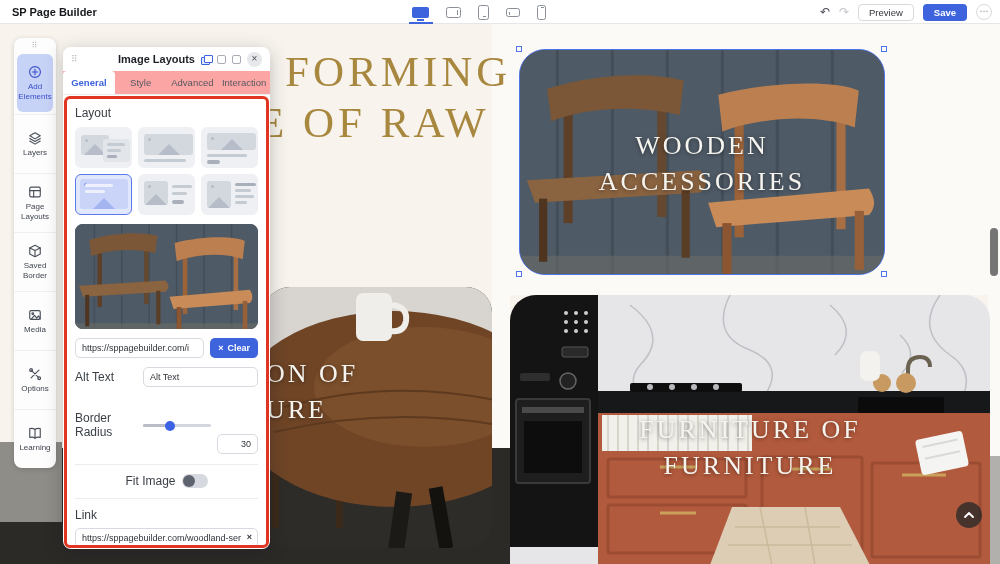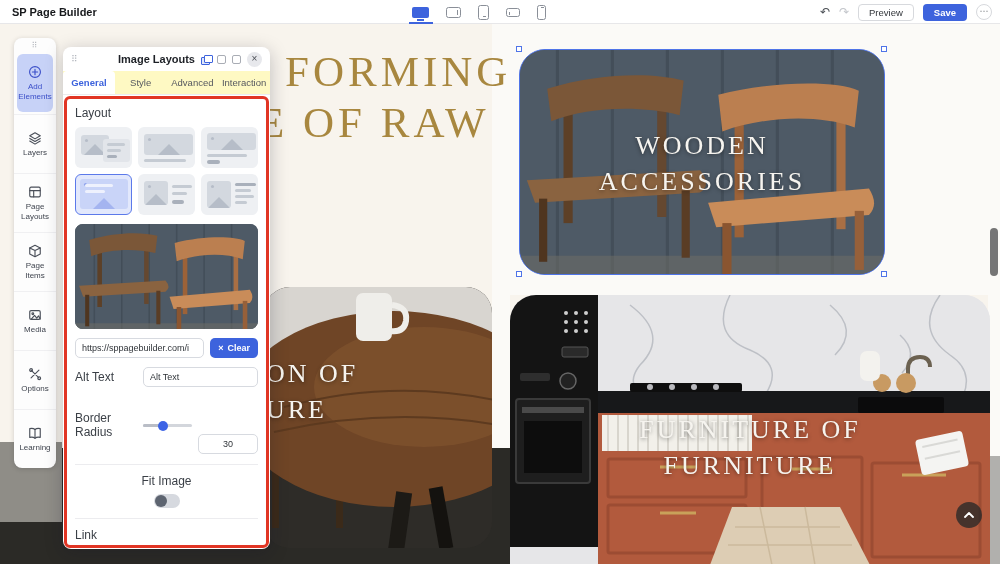--- a/index.html
+++ b/index.html
@@ -87,21 +87,21 @@
   .p-head { height:24px; display:flex; align-items:center; padding:0 8px; gap:6px; }
   .p-drag { color:#b4b8bf; font-size:9px; cursor:grab; }
   .p-title { font-size:11px; font-weight:bold; color:#1d2026; flex:1;text-align:right; }
   .p-ico { display:flex; align-items:center; gap:6px; }
   .ico-dup { position:relative; width:10px; height:9px; cursor:pointer;}
   .ico-dup::before { content:""; position:absolute; left:0; top:2px; width:7px; height:6px; border:1.3px solid #3d63dd; border-radius:1px; background:#dfe7fb;}
   .ico-dup::after { content:""; position:absolute; left:3px; top:0; width:7px; height:6px; border:1.3px solid #3d63dd; border-radius:1px; background:#fff;}
   .ico-sq { width:9px; height:9px; border:1.3px solid #a9adb5; border-radius:2px; background:#fff; cursor:pointer;}
   .ico-close { width:15px; height:15px; border-radius:50%; background:#e7e8ec; color:#4b4f56; font-size:10px;
                display:flex; align-items:center; justify-content:center; cursor:pointer; line-height:1;}
-  .p-tabs { height:24px; background:#fef9c3; display:flex; align-items:stretch; border-bottom:1px solid #ececee;}
+  .p-tabs { height:24px; background:#fca5a5; display:flex; align-items:stretch; border-bottom:1px solid #ececee;}
   .p-tab { flex:1; display:flex; align-items:center; justify-content:center; font-size:9.5px; color:#55585f; cursor:pointer;}
   .p-tab.active { background:#ffffff; color:#3d63dd; font-weight:bold; border-radius:4px 4px 0 0; }
   .red-box { position:absolute; left:1px; right:1px; top:49px; bottom:1px; border:3px solid #e13524;
              border-radius:6px; overflow:hidden; }
   .red-inner { position:absolute; inset:0; padding:7px 8px; overflow:hidden; }
   .p-label { font-size:12px; color:#3a3f46; }
   .lay-grid { margin-top:7px; display:grid; grid-template-columns:repeat(3,1fr); gap:6px; }
   .thumb { height:41px; background:#eef0f3; border-radius:6px; position:relative; cursor:pointer; border:1.5px solid transparent;}
   .thumb.sel { background:#e2e8fc; border-color:#5b79ea; }
   .ph { position:absolute; background:#d3d8df; border-radius:3px; overflow:hidden;}
@@ -119,26 +119,26 @@
          padding:0 6px; font-family:"Liberation Sans",sans-serif; width:100%; outline:none;}
   .url-inp { flex:1; white-space:nowrap; }
   .btn-clear { height:20px; padding:0 8px; background:#3d63dd; border-radius:5px; color:#fff; font-size:9px;
                font-weight:bold; display:flex; align-items:center; gap:4px; cursor:pointer; flex:none;}
   .lbl-col { width:62px; flex:none; }
   .alt-inp { flex:1; }
   .slider { position:relative; flex:1; height:14px; cursor:pointer;}
   .slider .track { position:absolute; left:0; right:0; top:6px; height:3px; border-radius:2px; background:#d3d6dc;}
   .slider .trackfill { position:absolute; left:0; width:40%; top:6px; height:3px; border-radius:2px; background:#b9bdc6;}
   .slider .knob { position:absolute; left:40%; top:2.5px; width:10px; height:10px; margin-left:-5px; border-radius:50%; background:#3c63e5;}
-  .num-inp { width:60px; flex:none; text-align:center;margin-top:38px;}
+  .num-inp { width:41px; flex:none; text-align:right;margin-top:38px;}
   .divider { height:1px; background:#ececef; margin-top:10px; }
   .toggle { width:26px; height:14px; border-radius:7px; position:relative; cursor:pointer; flex:none;}
   .toggle.off { background:#d6d9df; } .toggle.off .knob { position:absolute; left:1px; top:1px; width:12px; height:12px; border-radius:50%; background:#5d6470;}
   .toggle.on { background:#c2cdf6; } .toggle.on .knob { position:absolute; right:1px; top:1px; width:12px; height:12px; border-radius:50%; background:#3d63dd;}
-  .row.spread { justify-content:space-between;flex-direction:column; }
+  .row.spread { justify-content:center; }
   .link-wrap { position:relative; margin-top:5px; }
   .link-wrap .inp { padding-right:16px; }
   .inp-x { position:absolute; right:6px; top:4px; font-size:9px; font-weight:bold; color:#33363c; cursor:pointer; line-height:1.4;}
 </style>
 </head>
 <body>
 
 <svg width="0" height="0" style="position:absolute">
   <defs>
     <symbol id="sym-chairs" viewBox="0 0 360 220" preserveAspectRatio="xMidYMid slice">
@@ -359,21 +359,21 @@
           <rect x="2" y="2.5" width="12" height="11" rx="1.5"></rect>
           <path d="M2 6.5h12M6.5 6.5v7"></path>
         </svg>
       <span>Page Layouts</span>
     </div>
     <div class="sb-item">
       <svg viewBox="0 0 16 16">
           <path d="M8 1.5l6 3v7l-6 3-6-3v-7z"></path>
           <path d="M2 4.5l6 3 6-3M8 7.5V14"></path>
         </svg>
-      <span>Page Items</span>
+      <span>Saved Border</span>
     </div>
     <div class="sb-item">
       <svg viewBox="0 0 16 16">
           <rect x="2" y="3" width="12" height="10" rx="1.5"></rect>
           <circle cx="5.5" cy="6.5" r="1"></circle>
           <path d="M4 12.5l3.5-4 2.5 3 2-2.5 2 3.5"></path>
         </svg>
       <span>Media</span>
     </div>
     <div class="sb-item">

